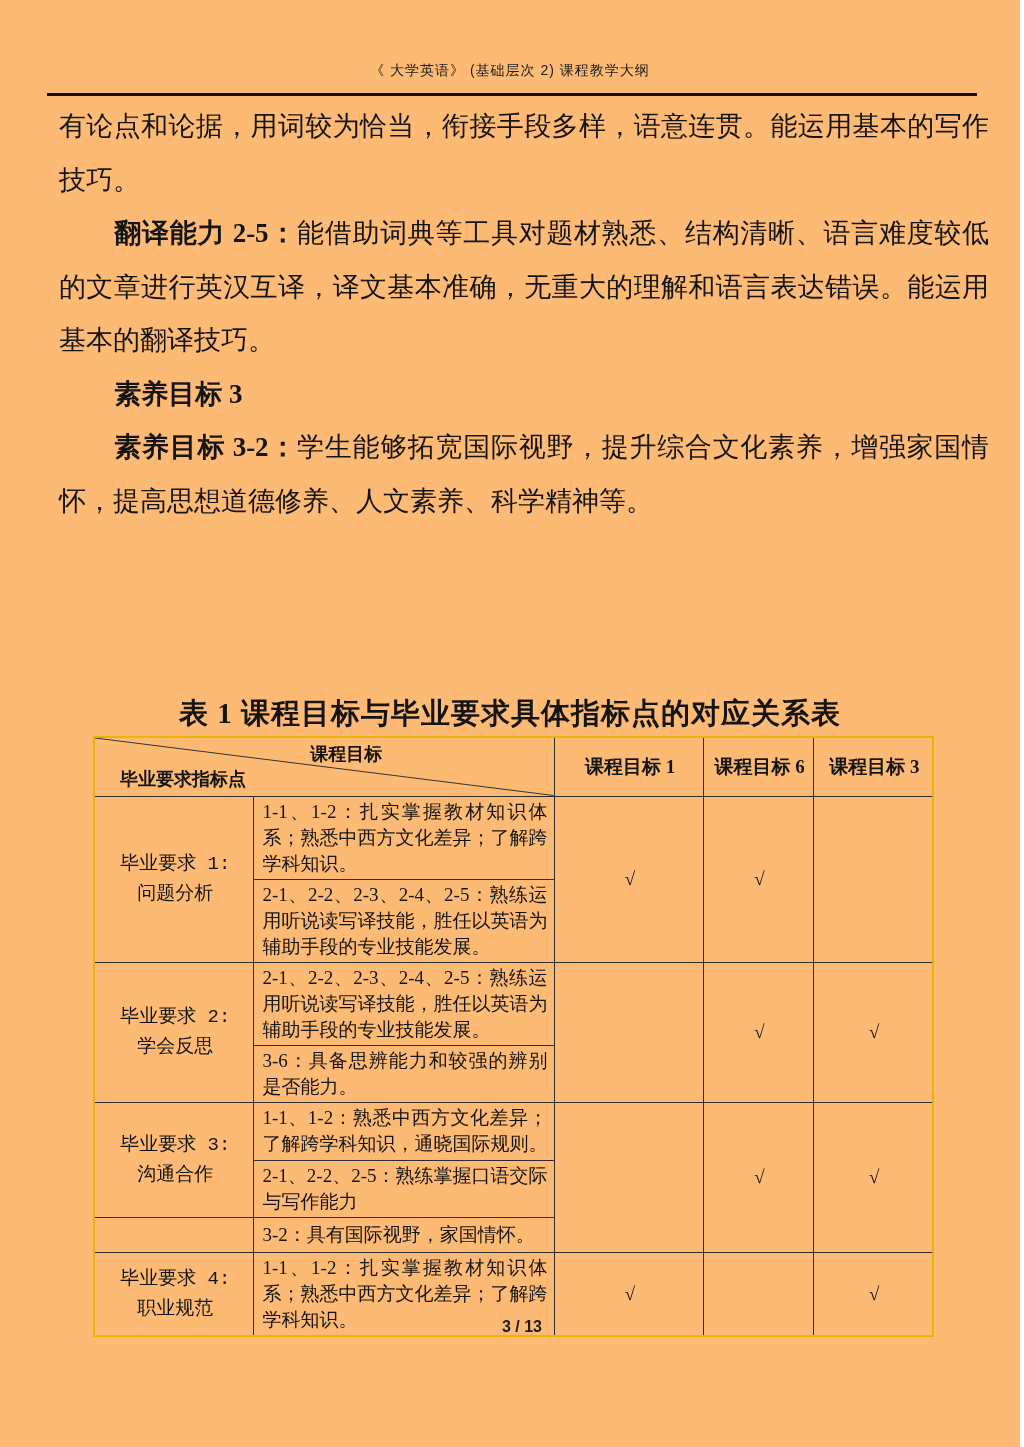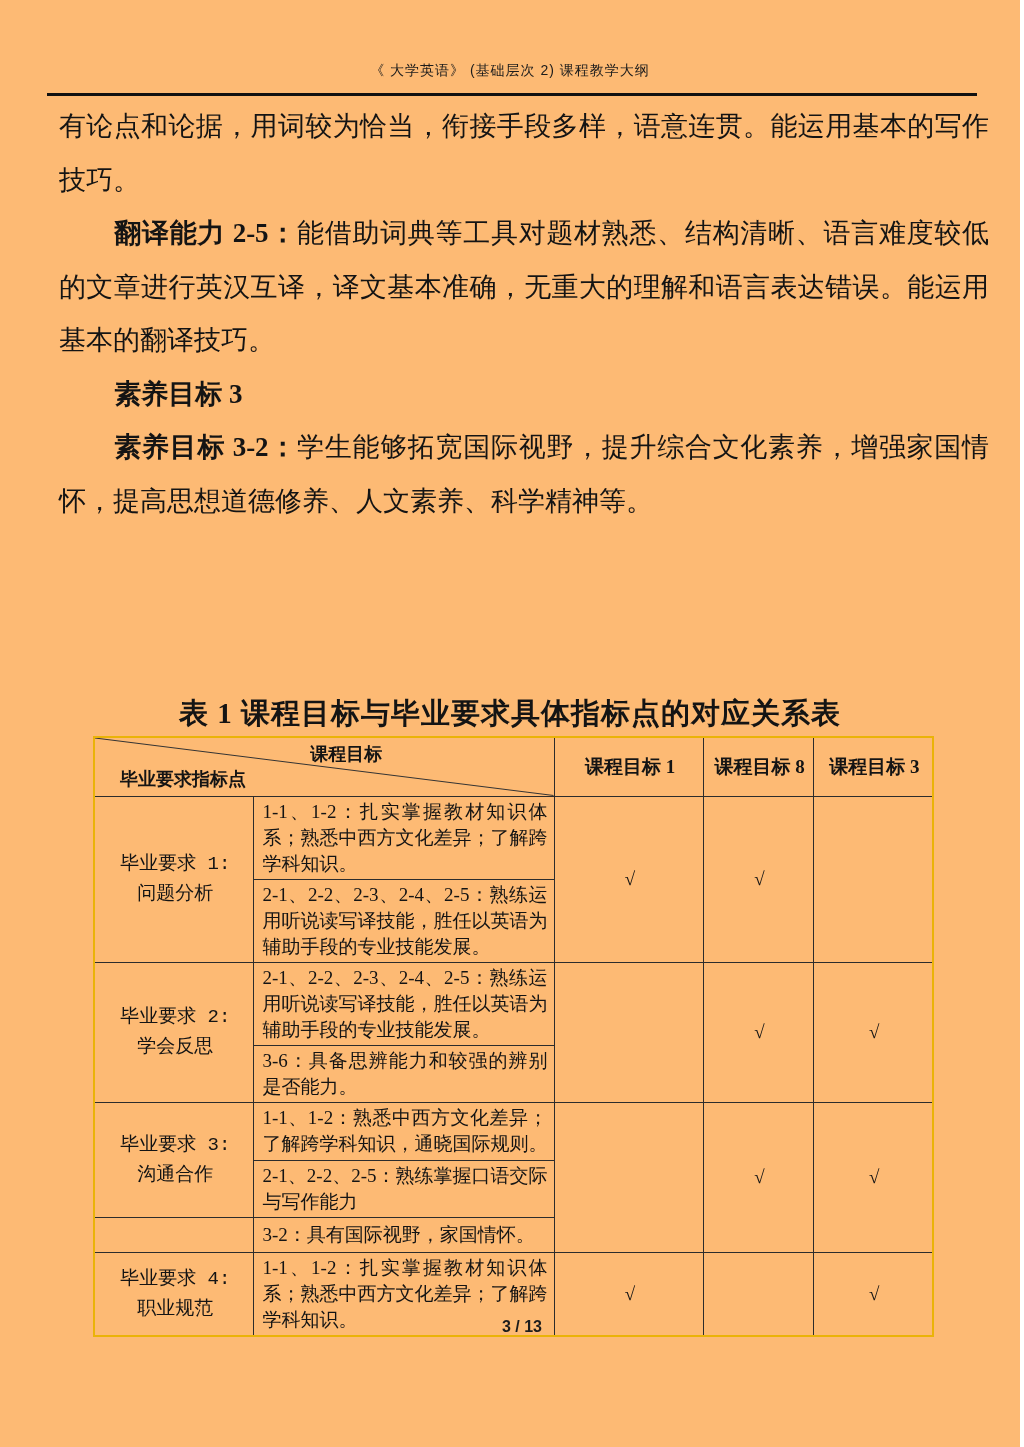--- a/index.html
+++ b/index.html
@@ -157,21 +157,21 @@
     <tbody>
         <tr style="height:59px">
       <td class="diag" colspan="2">
         <svg viewBox="0 0 100 100" preserveAspectRatio="none">
           <line x1="0" y1="0" x2="100" y2="100" stroke="#333" stroke-width="1" vector-effect="non-scaling-stroke"></line>
         </svg>
         <div class="diag-top">课程目标</div>
         <div class="diag-bottom">毕业要求指标点</div>
       </td>
       <td class="objh">课程目标 1</td>
-      <td class="objh">课程目标 8</td>
+      <td class="objh">课程目标 6</td>
       <td class="objh">课程目标 3</td>
     </tr>
 
     <tr style="height:82px">
       <td class="req gb" rowspan="2">
         <div class="rline">毕业要求 1:</div>
         <div class="rline">问题分析</div>
       </td>
       <td class="ind">1-1、1-2：扎实掌握教材知识体系；熟悉中西方文化差异；了解跨学科知识。</td>
       <td class="chk gb" rowspan="2">√</td>

